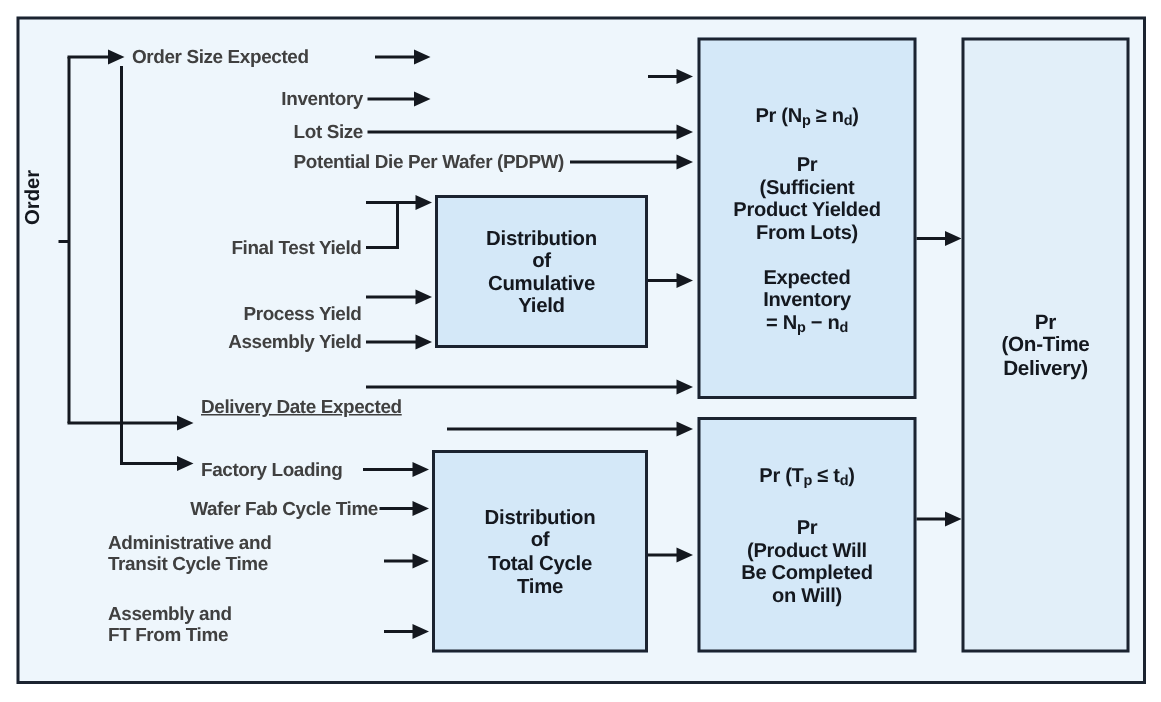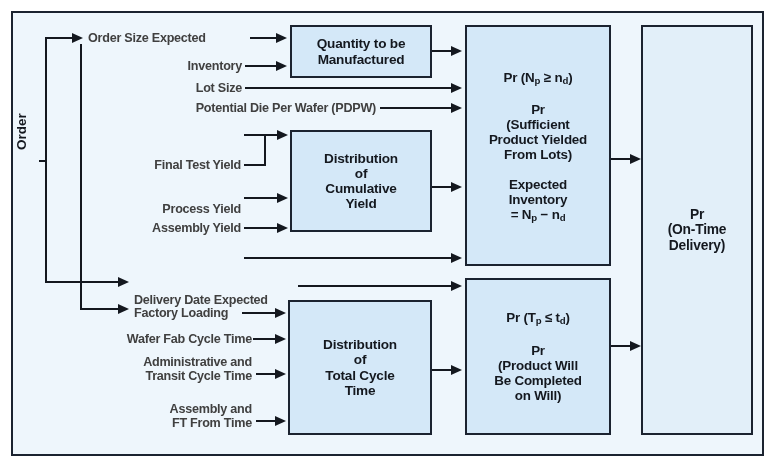--- a/index.html
+++ b/index.html
@@ -46,21 +46,21 @@
   .lbl{
     position:absolute;
     color:#404040;
     font-weight:bold;
     font-size:12.6px;
     line-height:1.15;
     letter-spacing:-0.25px;
     white-space:nowrap;
   }
   .lbl.r{ text-align:right; }
-  .lbl.two{ white-space:normal; text-align:right; }
+  .lbl.two{ white-space:normal; }
 
   
   .order-label{
     position:absolute;
     left:14px; top:150px;
     width:120px;
     transform:rotate(-90deg);
     transform-origin:left top;
     font-size:13.5px;
     font-weight:bold;
@@ -109,21 +109,21 @@
 
   <div class="lbl" style="left:88px; top:31px;">Order Size Expected</div>
   <div class="lbl r" style="left:120px; top:59px; width:122px;">Inventory</div>
   <div class="lbl r" style="left:120px; top:81px; width:122px;">Lot Size</div>
   <div class="lbl r" style="left:80px; top:101px; width:296px;">Potential Die Per Wafer (PDPW)</div>
 
   <div class="lbl r" style="left:80px; top:158px; width:161px;">Final Test Yield</div>
   <div class="lbl r" style="left:100px; top:202px; width:141px;">Process Yield</div>
   <div class="lbl r" style="left:95px; top:221px; width:146px;">Assembly Yield</div>
 
-  <div class="lbl" style="left:134px; top:293px;">Delivery Date Expected</div>
+  <div class="lbl" style="left:134px; top:264px;text-decoration:underline;">Delivery Date Expected</div>
   <div class="lbl" style="left:134px; top:306px;">Factory Loading</div>
   <div class="lbl r" style="left:55px; top:332px; width:197px;">Wafer Fab Cycle Time</div>
 
   <div class="lbl two" style="left:72px; top:355px; width:180px;">
     <span>Administrative and</span><br>
     <span>Transit Cycle Time</span>
   </div>
 
   <div class="lbl two" style="left:72px; top:402px; width:180px;">
     <span>Assembly and</span><br>
@@ -165,26 +165,20 @@
 
   <div class="ln hl" style="left:253px; top:338px; width:23px;"></div>
   <div class="arrow" style="left:275px; top:333.5px;"></div>
 
   <div class="ln hl" style="left:256px; top:373px; width:20px;"></div>
   <div class="arrow" style="left:275px; top:368.5px;"></div>
 
   <div class="ln hl" style="left:256px; top:420px; width:20px;"></div>
   <div class="arrow" style="left:275px; top:415.5px;"></div>
 
-  <div class="box" style="left:290px; top:25px; width:142px; height:53px; font-size:13.6px;">
-    <div class="inner">
-      <span>Quantity to be</span><br>
-      <span>Manufactured</span>
-    </div>
-  </div>
 
   <div class="ln hl" style="left:432px; top:50px; width:20px;"></div>
   <div class="arrow" style="left:451px; top:45.5px;"></div>
 
   <div class="box" style="left:290px; top:130px; width:142px; height:102px; font-size:13.6px;">
     <div class="inner">
       <span>Distribution</span><br>
       <span>of</span><br>
       <span>Cumulative</span><br>
       <span>Yield</span>

